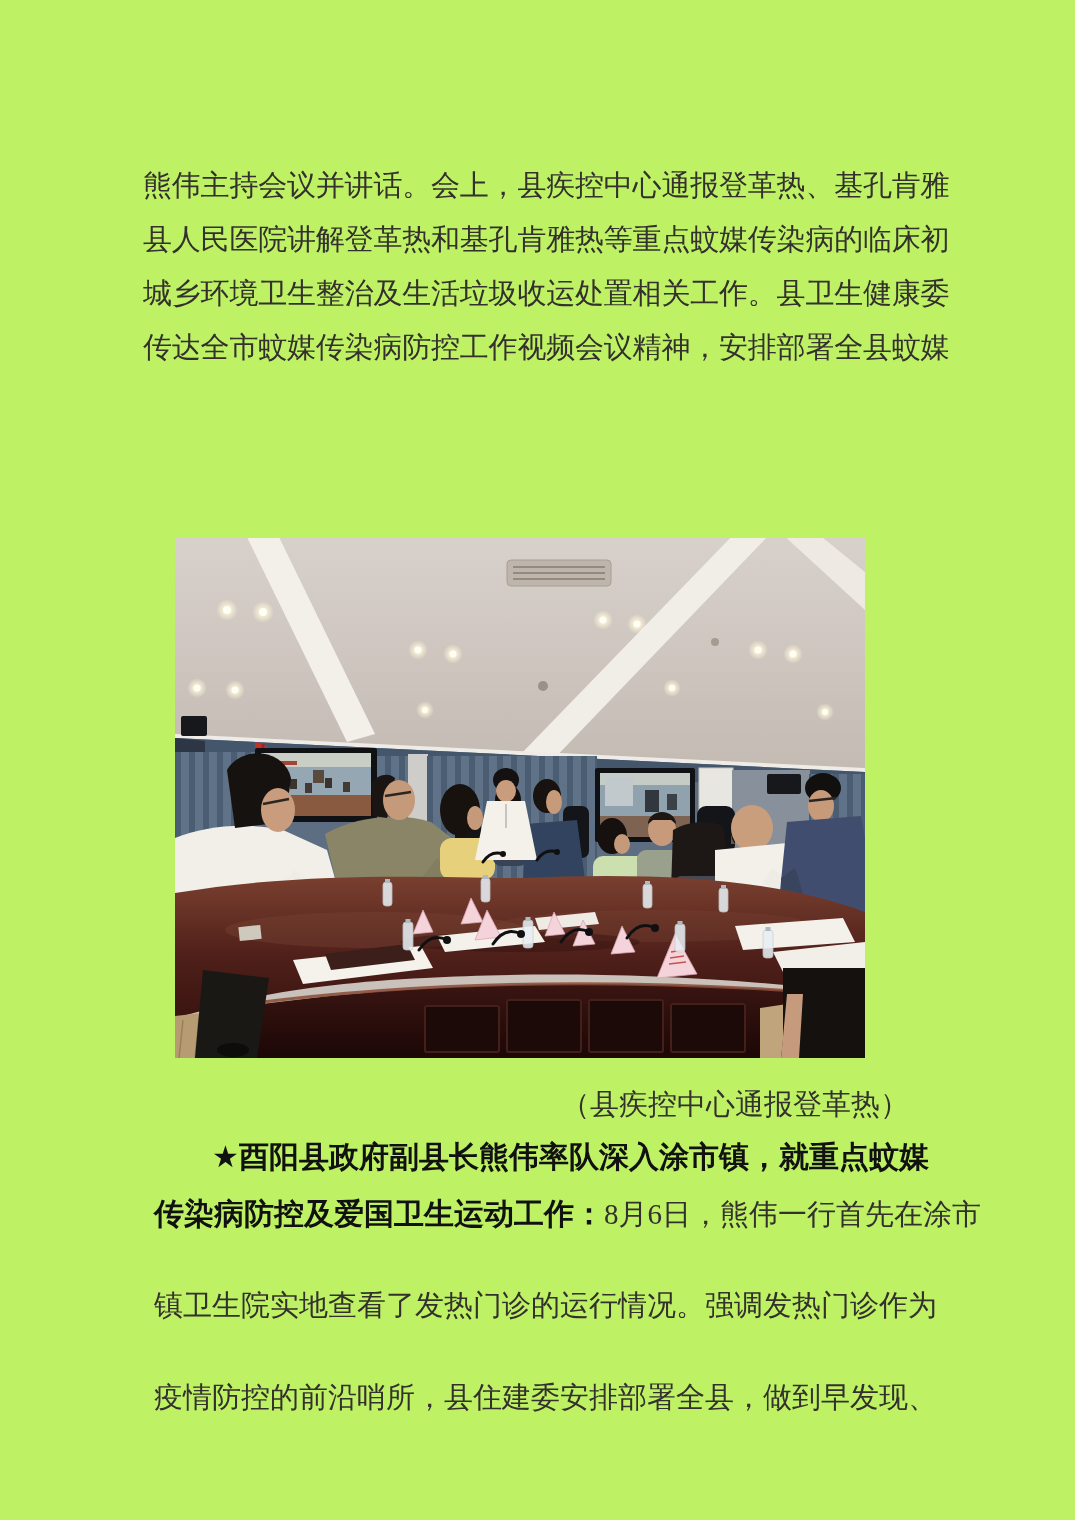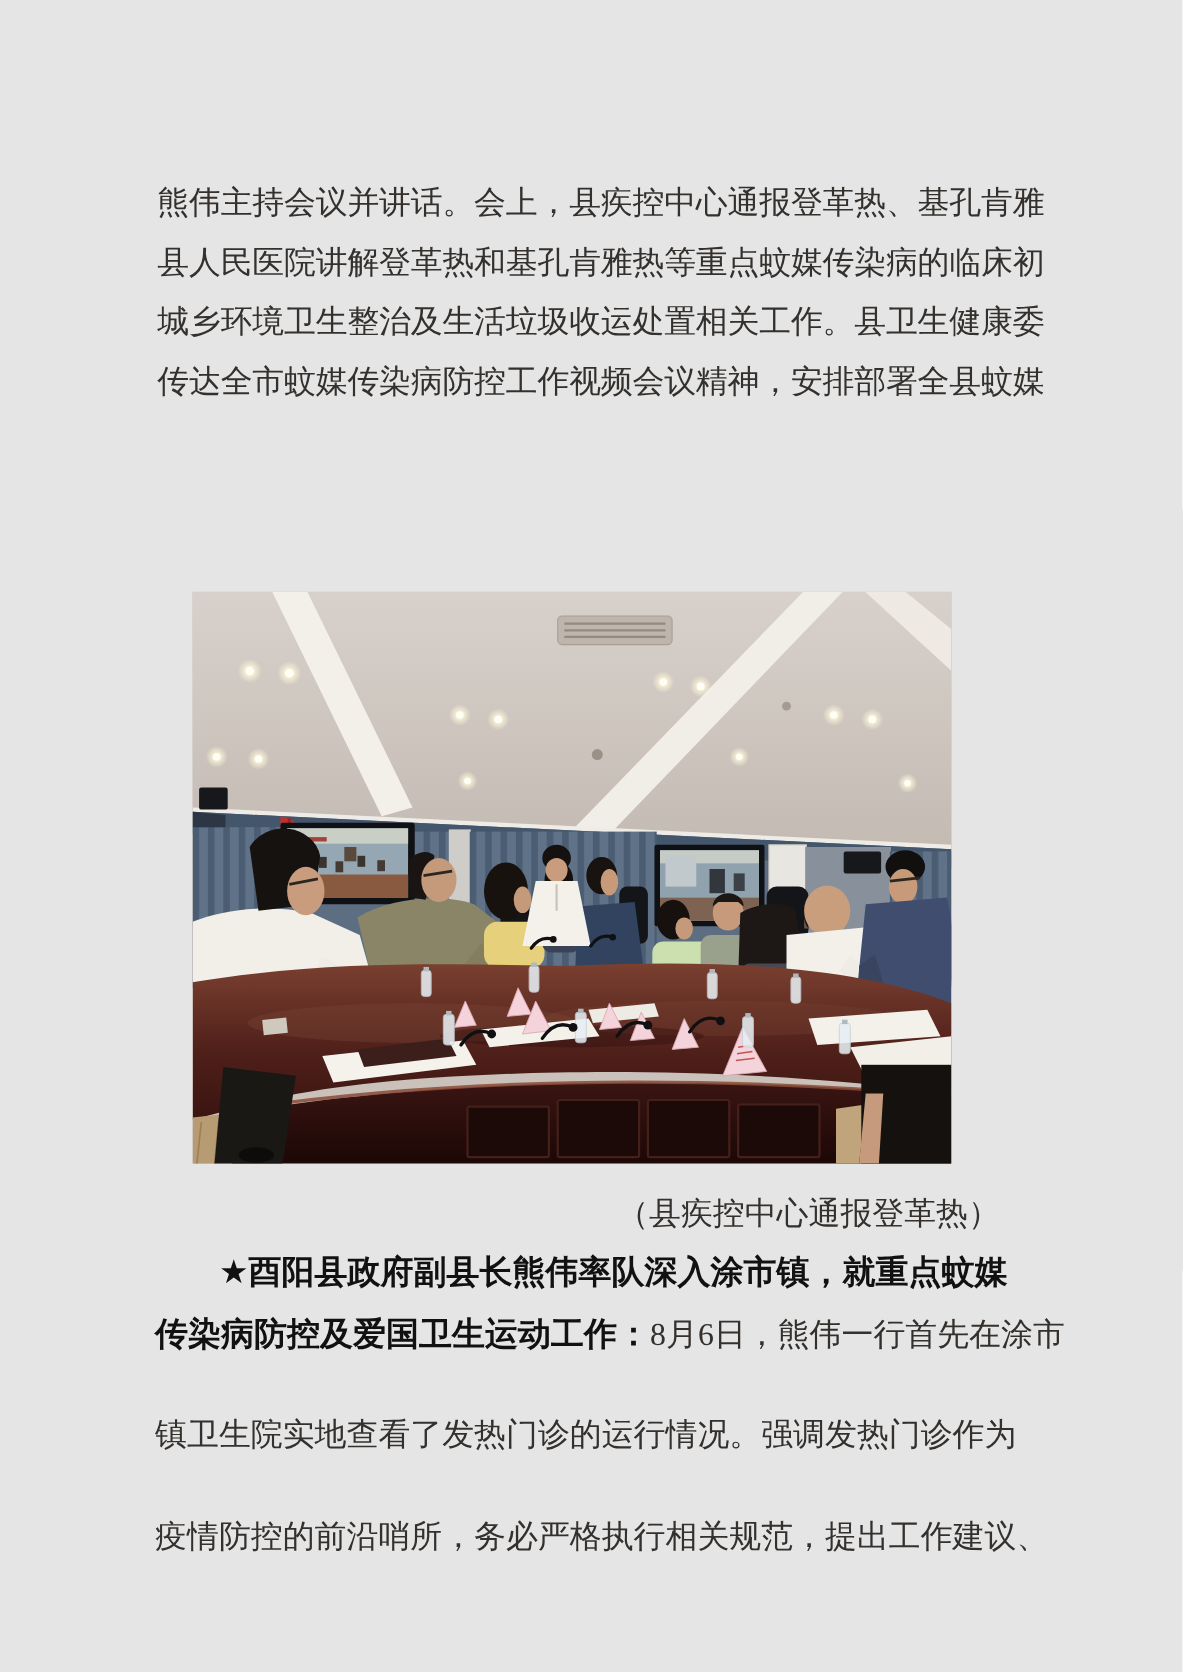--- a/index.html
+++ b/index.html
@@ -1,35 +1,35 @@
 <!DOCTYPE html>
 <html><head>
 <meta charset="utf-8">
 <style>
   html,body { margin:0; padding:0; background:#ffffff; }
   .page {
-    position:relative; width:1075px; height:1520px; background:#e5e5e5;
+    position:relative; width:1075px; height:1520px; background:#bef264;
     font-family:"Liberation Serif","DejaVu Serif",serif; overflow:hidden;
   }
   .p1 { position:absolute; left:143px; top:158px; width:810px; }
   .p1 .line {
     height:54px; line-height:54px; font-size:29px; color:#33302d;
     white-space:nowrap; letter-spacing:-0.2px;
   }
   .photo {
     position:absolute; left:175px; top:538px; width:690px; height:520px;
     margin:0; padding:0; background:#c9c1ba; overflow:hidden;
   }
   .photo svg { display:block; }
   .caption {
     position:absolute; left:143px; top:1084px; width:766px; height:40px;
     line-height:40px; text-align:right; font-size:29px; color:#33302d;
     white-space:nowrap;
   }
-  .p2 { position:absolute; left:141px; top:1128px; width:810px; }
+  .p2 { position:absolute; left:154px; top:1128px; width:810px; }
   .p2 .line { height:57px; line-height:57px; font-size:29px; color:#33302d; white-space:nowrap; }
   .p2 .indent { text-indent:58px; }
   .bold {
     font-family:"Liberation Sans","DejaVu Sans",sans-serif;
     font-weight:700; font-size:30px; color:#111111;
   }
   .kai { color:#33302d;margin-top:35px; }
 </style>
 </head>
 <body>
@@ -324,16 +324,16 @@
       </g>
     </svg>
   </figure>
 
   <div class="caption">（县疾控中心通报登革热）</div>
 
   <div class="p2">
     <div class="line indent"><span class="bold">★酉阳县政府副县长熊伟率队深入涂市镇，就重点蚊媒</span></div>
     <div class="line"><span class="bold">传染病防控及爱国卫生运动工作：</span><span class="kai">8月6日，熊伟一行首先在涂市</span></div>
     <div class="line kai">镇卫生院实地查看了发热门诊的运行情况。强调发热门诊作为</div>
-    <div class="line kai">疫情防控的前沿哨所，务必严格执行相关规范，提出工作建议、</div>
+    <div class="line kai">疫情防控的前沿哨所，县住建委安排部署全县，做到早发现、</div>
   </div>
 
 </div>
 
 </body></html>

